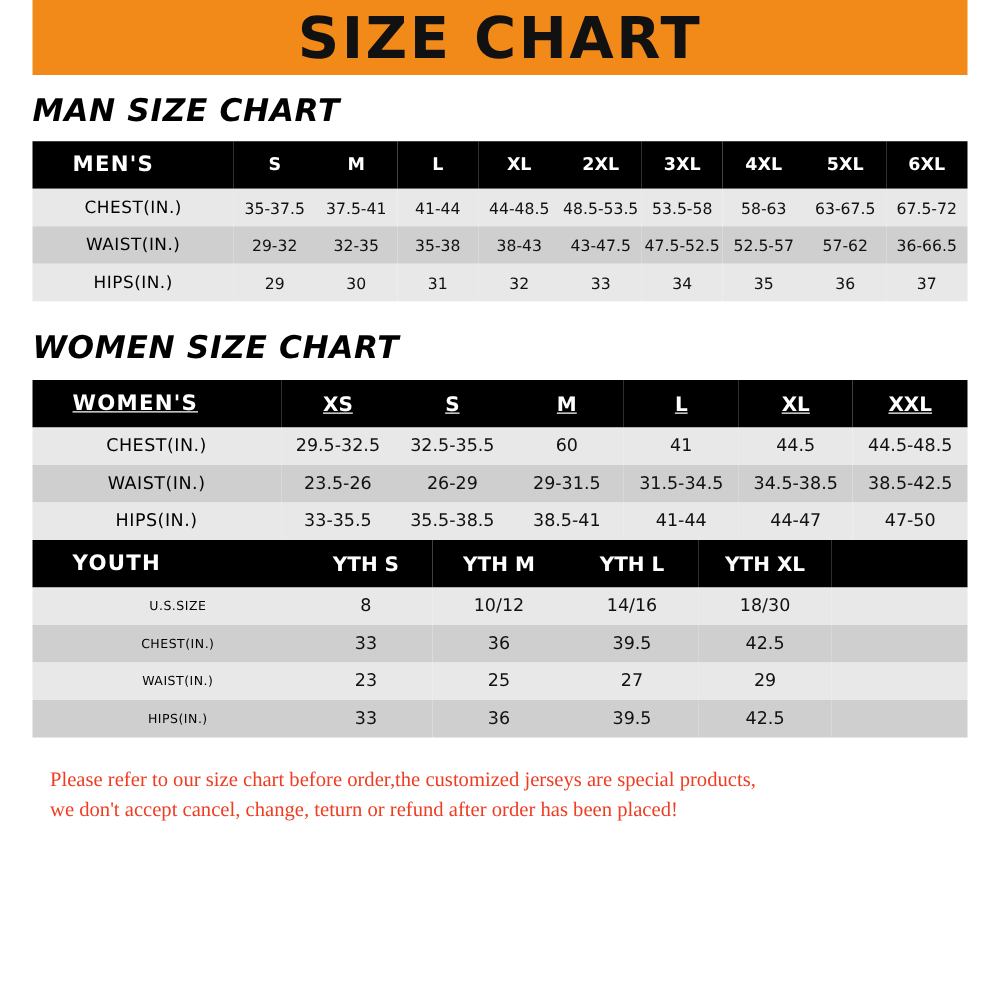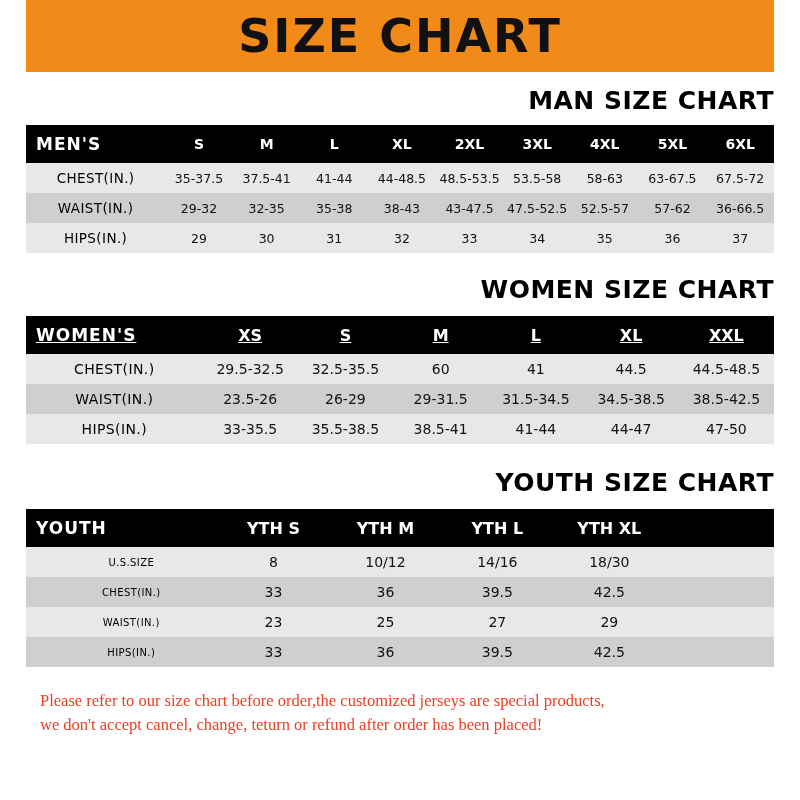--- a/index.html
+++ b/index.html
@@ -16,21 +16,21 @@
   .page {
     position: relative;
     width: 800px;
     height: 800px;
     background: #ffffff;
     box-sizing: border-box;
   }
   
   .banner {
     position: relative;
-    height: 72px;
+    height: 60px;
     background: #f28a1a;
     display: flex;
     align-items: center;
     justify-content: center;
   }
   .banner-title {
     font-family: "DejaVu Sans", sans-serif;
     font-weight: bold;
     font-size: 46px;
     letter-spacing: 2px;
@@ -46,26 +46,27 @@
   }
   .banner-side.left { left: 0; }
   .banner-side.right { right: 0; }
 
   .content {
     padding: 0 26px;
     box-sizing: border-box;
   }
 
   .section-title {
-    text-align: right;
+    text-align: left;
     font-family: "DejaVu Sans", sans-serif;
     font-weight: bold;
     font-size: 25px;
     color: #000000;
     letter-spacing: 0.5px;
+    font-style: italic;
   }
   .section-title.man { margin: 14px 0 10px 0; }
   .section-title.women { margin: 22px 0 12px 0; }
   .section-title.youth { margin: 24px 0 12px 0; }
 
   table.sz {
     width: 100%;
     border-collapse: collapse;
     table-layout: fixed;
   }
@@ -79,21 +80,21 @@
     background: #000000;
   }
   table.sz thead th {
     color: #ffffff;
     font-weight: bold;
     padding: 9px 2px;
     font-size: 15px;
   }
   table.sz thead th.corner {
     text-align: left;
-    padding-left: 10px;
+    padding-left: 32px;
     font-size: 17px;
     letter-spacing: 1px;
   }
   table.sz tbody td {
     padding: 7px 2px;
     font-size: 13px;
     color: #111111;
   }
   table.sz tbody td.rowlabel {
     font-size: 13.5px;
@@ -233,21 +234,20 @@
           <td>33-35.5</td>
           <td>35.5-38.5</td>
           <td>38.5-41</td>
           <td>41-44</td>
           <td>44-47</td>
           <td>47-50</td>
         </tr>
       </tbody>
     </table>
 
-    <div class="section-title youth">YOUTH SIZE CHART</div>
     <table class="sz youth">
       <thead>
         <tr>
           <th class="corner" style="width:24%">YOUTH</th>
           <th>YTH S</th>
           <th>YTH M</th>
           <th>YTH L</th>
           <th>YTH XL</th>
           <th style="width:14%"></th>
         </tr>

